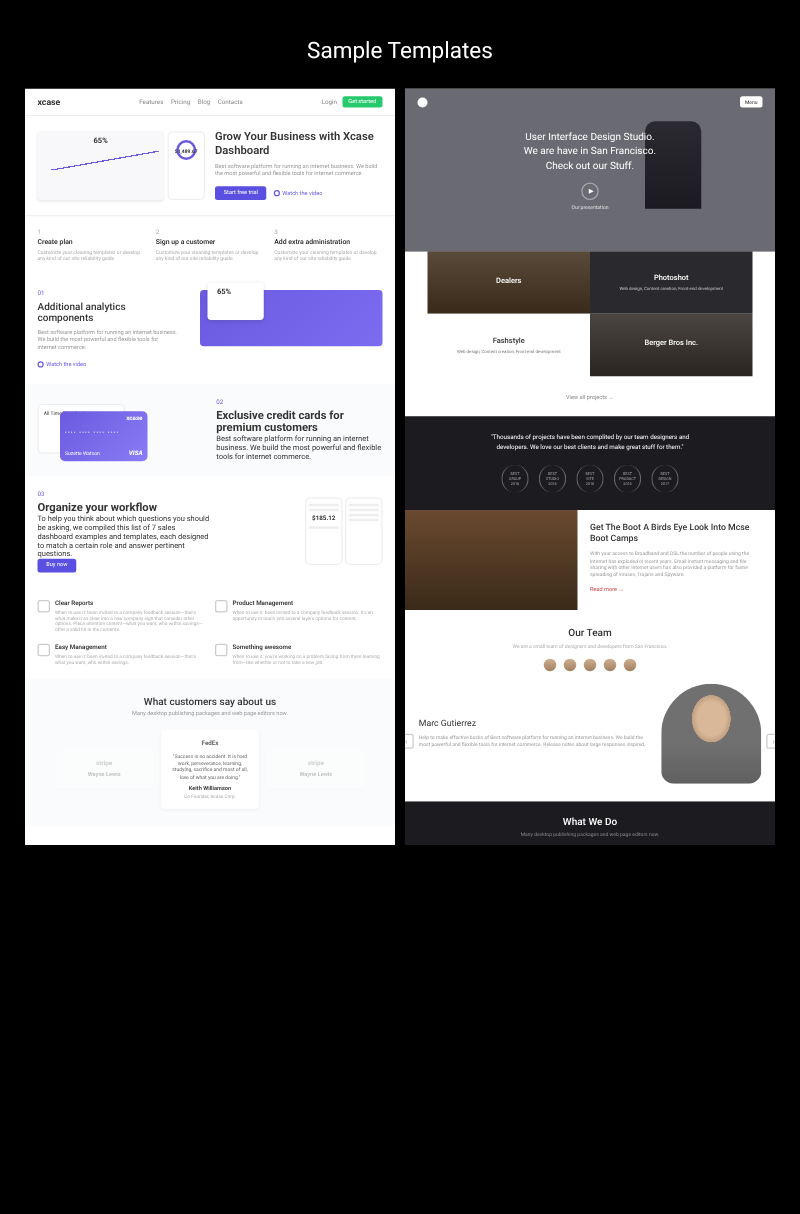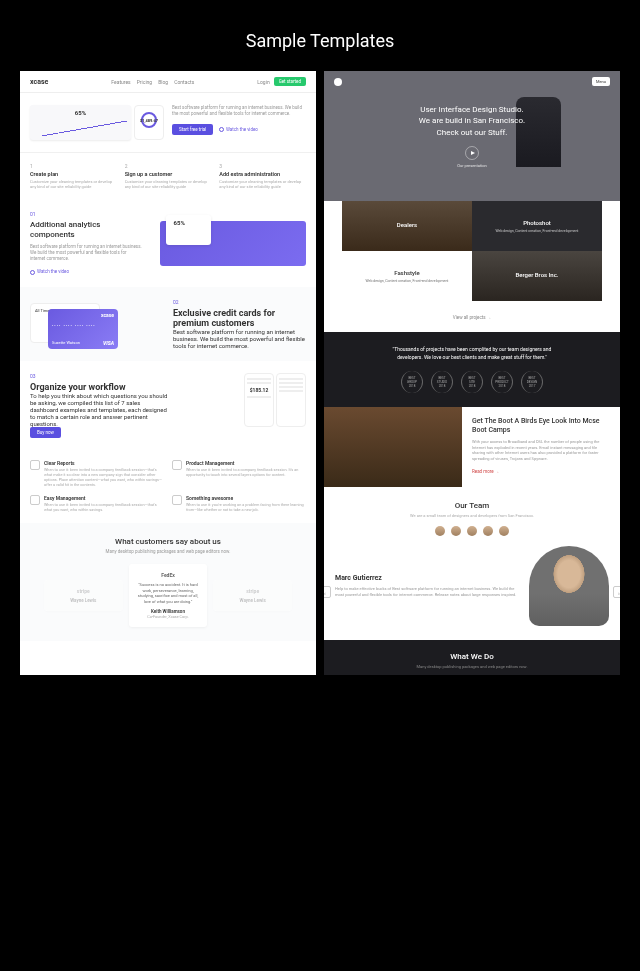--- a/index.html
+++ b/index.html
@@ -25,39 +25,39 @@
 .tA-hero-text h1{font-size:9px;font-weight:600;line-height:1.2;margin-bottom:4px}
 .tA-hero-text p{font-size:4.5px;color:#999;line-height:1.4;margin-bottom:6px}
 .tA-btn-pri{background:#5a4fe0;color:#fff;border:none;padding:3px 7px;border-radius:2px;font-size:4.5px}
 .tA-btn-sec{background:none;border:none;color:#6a5ae0;font-size:4.5px;margin-left:4px}
 .play-dot{display:inline-block;width:5px;height:5px;border:1px solid #6a5ae0;border-radius:50%;vertical-align:middle;margin-right:2px}
 .tA-steps{display:flex;padding:10px;gap:8px;border-top:1px solid #f0f0f0}
 .tA-step{flex:1}
 .tA-step-num{font-size:5px;color:#aaa;margin-bottom:2px}
 .tA-step h3{font-size:5.5px;font-weight:600;margin-bottom:2px}
 .tA-step p{font-size:4px;color:#aaa;line-height:1.3}
-.tA-sec{padding:12px 10px;display:flex;gap:17px;align-items:center}
+.tA-sec{padding:12px 10px;display:flex;gap:17px;align-items:flex-start}
 .tA-sec-text{flex:1}
 .tA-sec-num{color:#6a5ae0;font-size:5px;margin-bottom:3px}
 .tA-sec h2{font-size:8px;font-weight:500;margin-bottom:4px;line-height:1.2}
 .tA-sec p{font-size:4.5px;color:#999;line-height:1.4;margin-bottom:5px}
 .tA-sec-img{flex:1.3}
 .tA-analytics{background:linear-gradient(135deg,#6a5ae0,#7b6cf0);border-radius:3px;padding:6px;color:#fff;position:relative;height:45px}
 .tA-analytics::before{content:'';position:absolute;top:-6px;left:6px;width:45px;height:30px;background:#fff;border-radius:3px;box-shadow:0 1px 3px rgba(0,0,0,.1)}
 .tA-pct{position:absolute;top:-2px;left:14px;font-size:6px;color:#333;font-weight:700;z-index:1}
 .tA-card-sec{background:#fafbfc;padding:12px 10px;display:flex;gap:10px;align-items:center}
 .tA-cards{flex:1;position:relative;height:42px}
 .tA-cc{position:absolute;width:70px;height:40px;border-radius:4px;padding:4px;font-size:4px}
 .tA-cc1{background:#fff;border:1px solid #eee;top:0;left:0}
 .tA-cc2{background:linear-gradient(135deg,#6a5ae0,#8a7cf5);color:#fff;top:6px;left:18px}
 .tA-cc-brand{position:absolute;right:4px;top:3px;font-size:5px;font-weight:700}
 .tA-cc-num{margin-top:10px;letter-spacing:1px}
 .tA-cc-name{position:absolute;bottom:4px;left:4px;font-size:4px}
 .tA-cc-visa{position:absolute;bottom:3px;right:4px;font-size:5px;font-weight:800;font-style:italic}
-.tA-workflow{padding:12px 10px;display:flex;gap:0;align-items:flex-start}
+.tA-workflow{padding:12px 10px;display:flex;gap:0;align-items:center}
 .tA-phones{flex:1;display:flex;gap:2px;justify-content:flex-end}
 .tA-phone2{width:30px;height:54px;background:#fff;border:1px solid #eee;border-radius:4px;padding:2px}
 .tA-phone-bar{height:2px;background:#eee;margin:2px 0}
 .tA-phone-val{font-size:5px;font-weight:700;text-align:center;margin:3px 0}
 .tA-features{display:grid;grid-template-columns:1fr 1fr;gap:8px;padding:10px}
 .tA-feat{display:flex;gap:4px}
 .tA-feat-ico{width:10px;height:10px;border:1px solid #ccc;border-radius:2px;flex-shrink:0}
 .tA-feat h4{font-size:5px;font-weight:600;margin-bottom:2px}
 .tA-feat p{font-size:3.8px;color:#aaa;line-height:1.3}
 .tA-testi{background:#fafbfc;padding:14px 24px;text-align:center}
@@ -108,21 +108,21 @@
 .tB-article-txt h2{font-size:7px;font-weight:500;line-height:1.3;margin-bottom:4px}
 .tB-article-txt p{font-size:4px;color:#999;line-height:1.4;margin-bottom:5px}
 .tB-readmore{font-size:4.5px;color:#d04848}
 .tB-team{padding:14px 1px;text-align:center;background:#fff}
 .tB-team h2{font-size:8px;font-weight:500;margin-bottom:3px}
 .tB-team-sub{font-size:4px;color:#aaa;margin-bottom:8px}
 .tB-avatars{display:flex;justify-content:center;gap:6px;margin-bottom:10px}
 .tB-av{width:10px;height:10px;border-radius:50%;background:linear-gradient(#d0b090,#a08060)}
 .tB-member{display:flex;gap:10px;align-items:center;padding:0 10px;text-align:left;position:relative}
 .tB-member-txt{flex:1}
-.tB-member-txt h3{font-size:7px;font-weight:700;margin-bottom:4px}
+.tB-member-txt h3{font-size:7px;font-weight:400;margin-bottom:4px}
 .tB-member-txt p{font-size:4px;color:#999;line-height:1.4}
 .tB-member-img{width:80px;height:80px;position:relative}
 .tB-head{width:80px;height:80px;background:radial-gradient(ellipse 28px 34px at 50% 35%,#d8b898 40%,#c0a080 55%,transparent 56%),linear-gradient(#707070 60%,#606060);border-radius:40px 40px 10px 10px;position:relative}
 .tB-arrow{position:absolute;top:50%;width:12px;height:12px;border:1px solid #ccc;border-radius:2px;display:flex;align-items:center;justify-content:center;font-size:6px;color:#888;background:#fff}
 .tB-arrow.l{left:-6px}
 .tB-arrow.r{right:-6px}
 .tB-whatwedo{background:#1c1c20;color:#fff;text-align:center;padding:12px 10px 6px}
 .tB-whatwedo h2{font-size:8px;font-weight:500;margin-bottom:3px}
 .tB-whatwedo p{font-size:4px;color:#888}
 .chart-line{height:16px;background:linear-gradient(transparent 70%,#ddd 70%,#ddd 71%,transparent 71%);position:relative;margin-top:4px}
@@ -154,20 +154,21 @@
     <div class="tA-hero-img">
       <div class="tA-dash">
         <div class="num">65%</div>
         <div class="chart-line"></div>
       </div>
       <div class="tA-phone">
         <div class="circle">$1,489.67</div>
       </div>
     </div>
     <div class="tA-hero-text">
+      <h1>Grow Your Business with Xcase Dashboard</h1>
       <p>Best software platform for running an internet business. We build the most powerful and flexible tools for internet commerce.</p>
       <button class="tA-btn-pri">Start free trial</button>
       <button class="tA-btn-sec"><span class="play-dot"></span><span>Watch the video</span></button>
     </div>
   </div>
 
   <div class="tA-steps">
     <div class="tA-step">
           <div class="tA-step-num">1</div>
           <h3>Create plan</h3>
@@ -295,21 +296,21 @@
 <div class="template" style="position:relative">
   <div class="tB-hero">
     <div class="tB-hero-bg">
           <div class="tB-person"></div>
         </div>
     <div class="tB-header">
       <div class="tB-logo"></div>
       <button class="tB-menu">Menu</button>
     </div>
     <div class="tB-hero-content">
-      <h1><span>User Interface Design Studio.</span><br><span>We are build in San Francisco.</span><br><span>Check out our Stuff.</span></h1>
+      <h1><span>User Interface Design Studio.</span><br><span>We are have in San Francisco.</span><br><span>Check out our Stuff.</span></h1>
       <div class="tB-play"></div>
       <div class="tB-play-label">Our presentation</div>
     </div>
   </div>
 
 
   <div class="tB-grid">
     <div class="tB-cell photo">
           <h3>Dealers</h3>
         </div>

